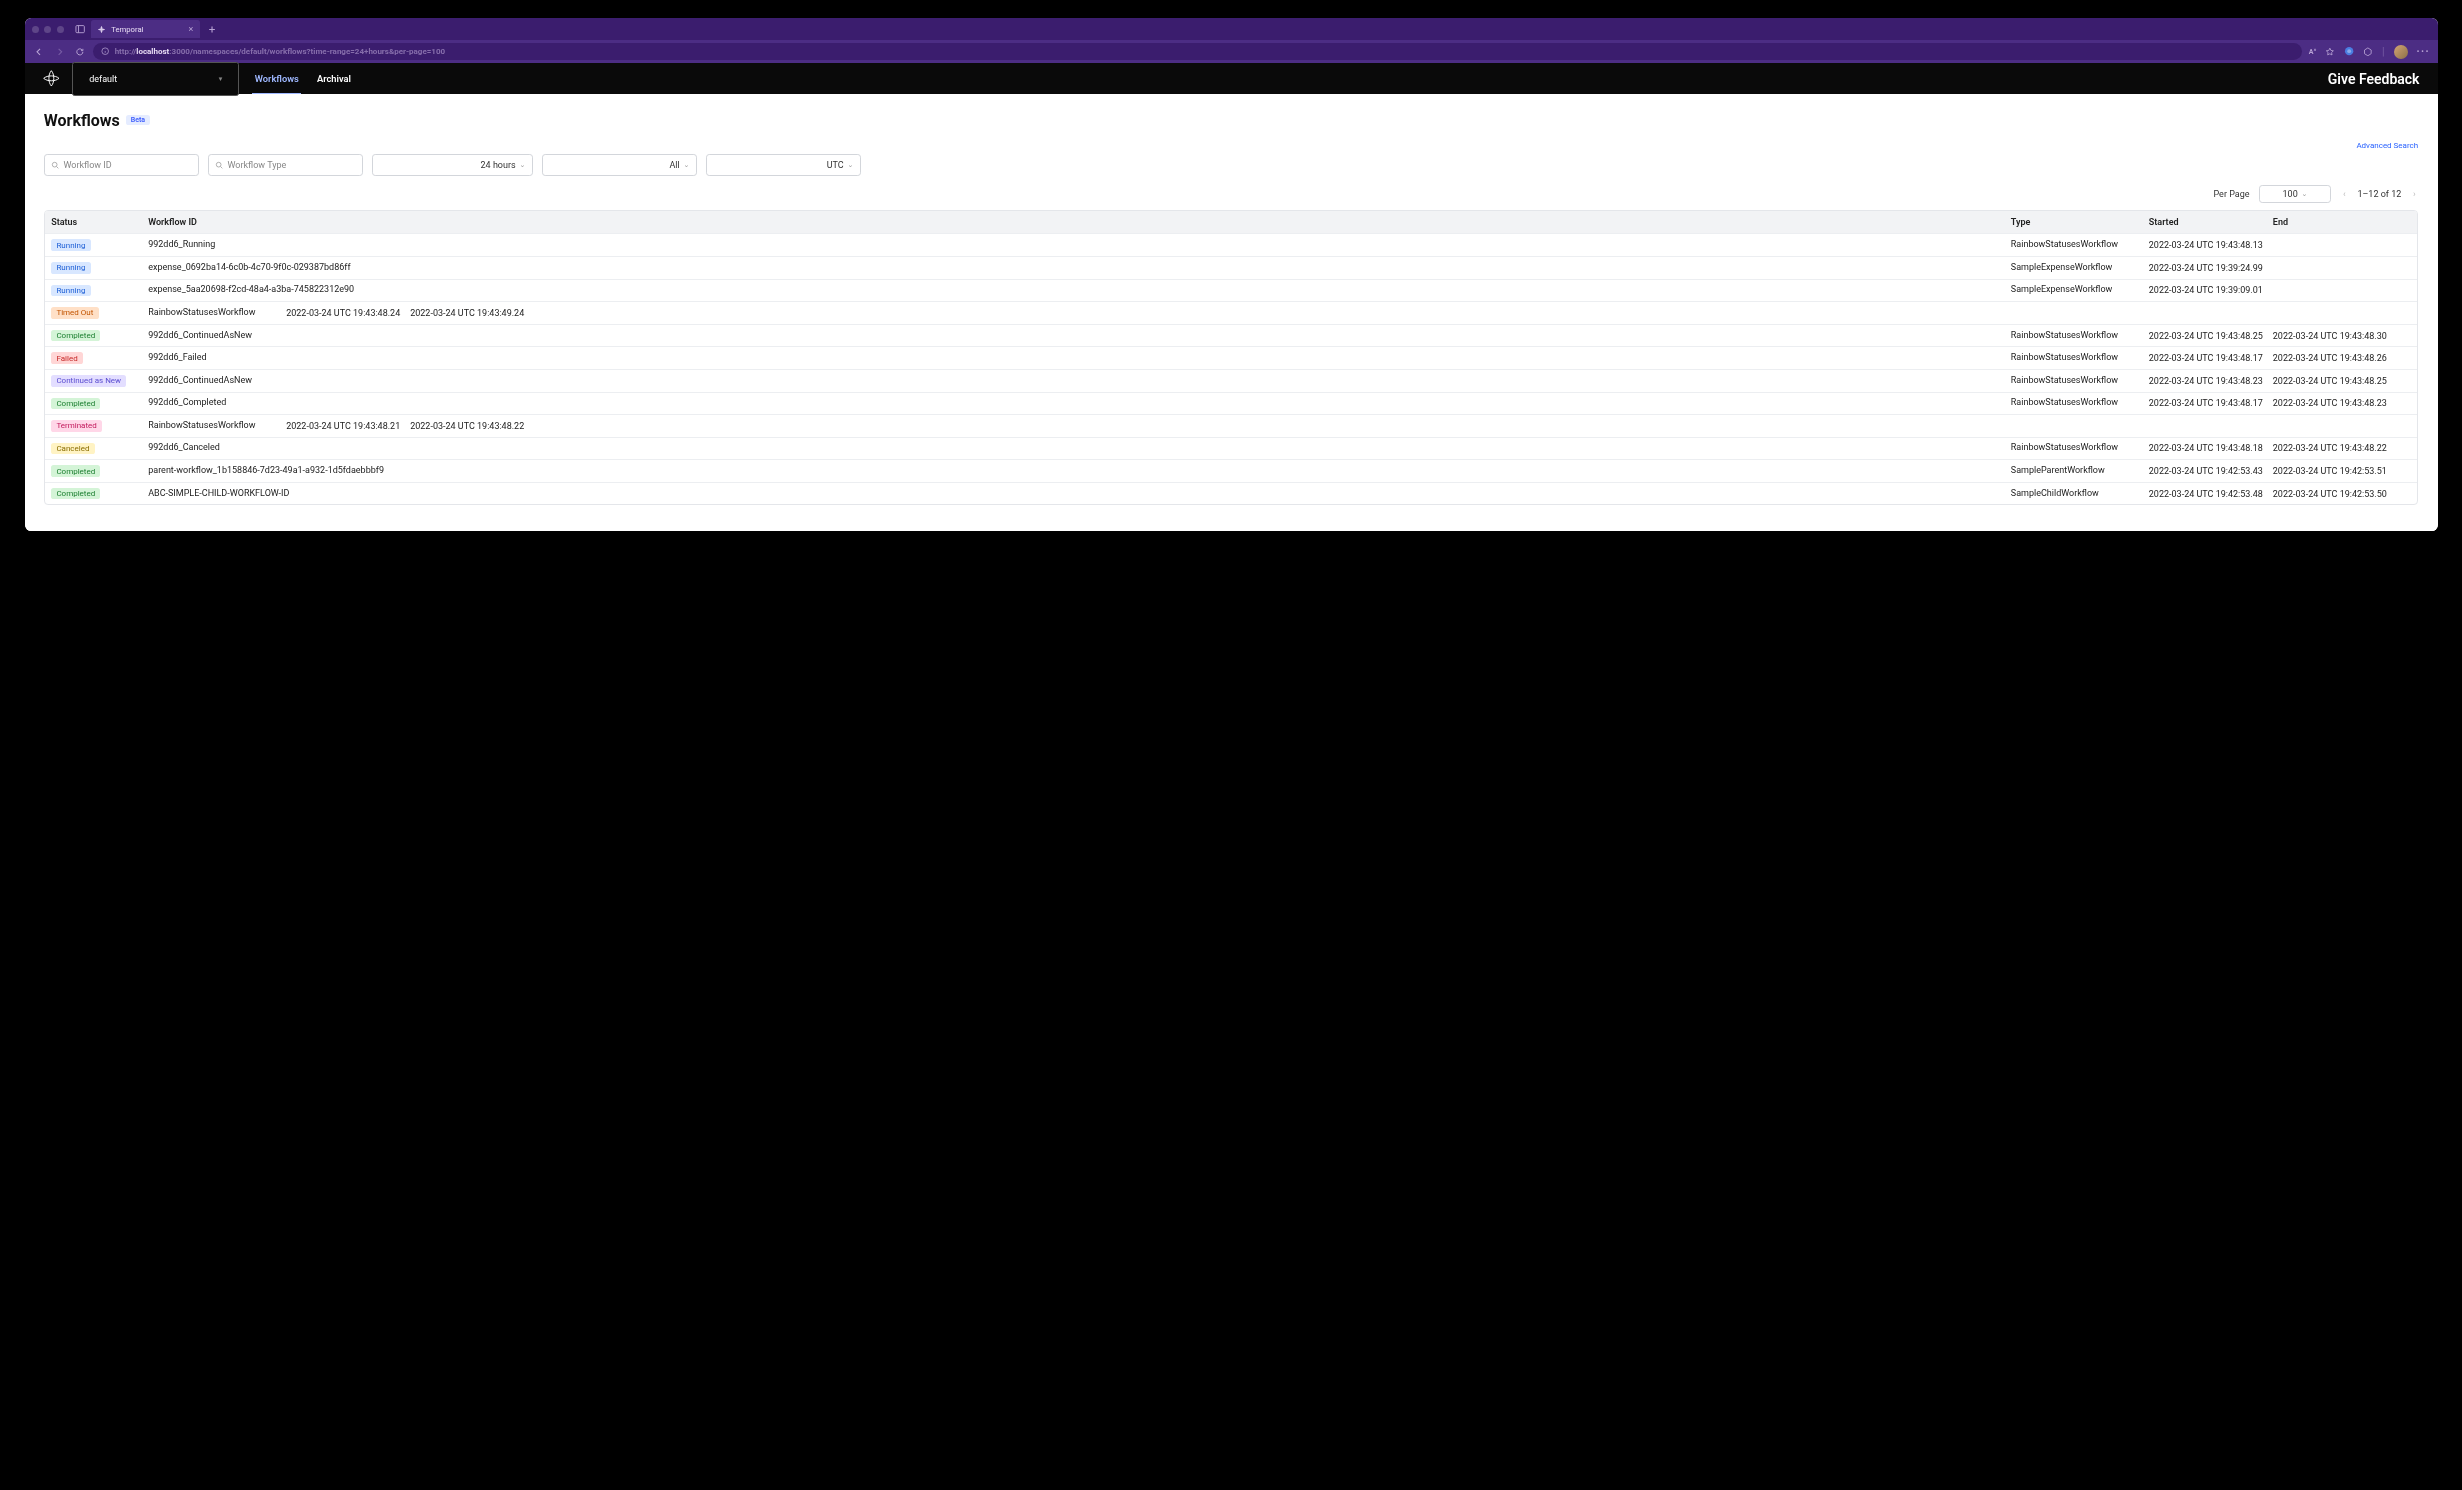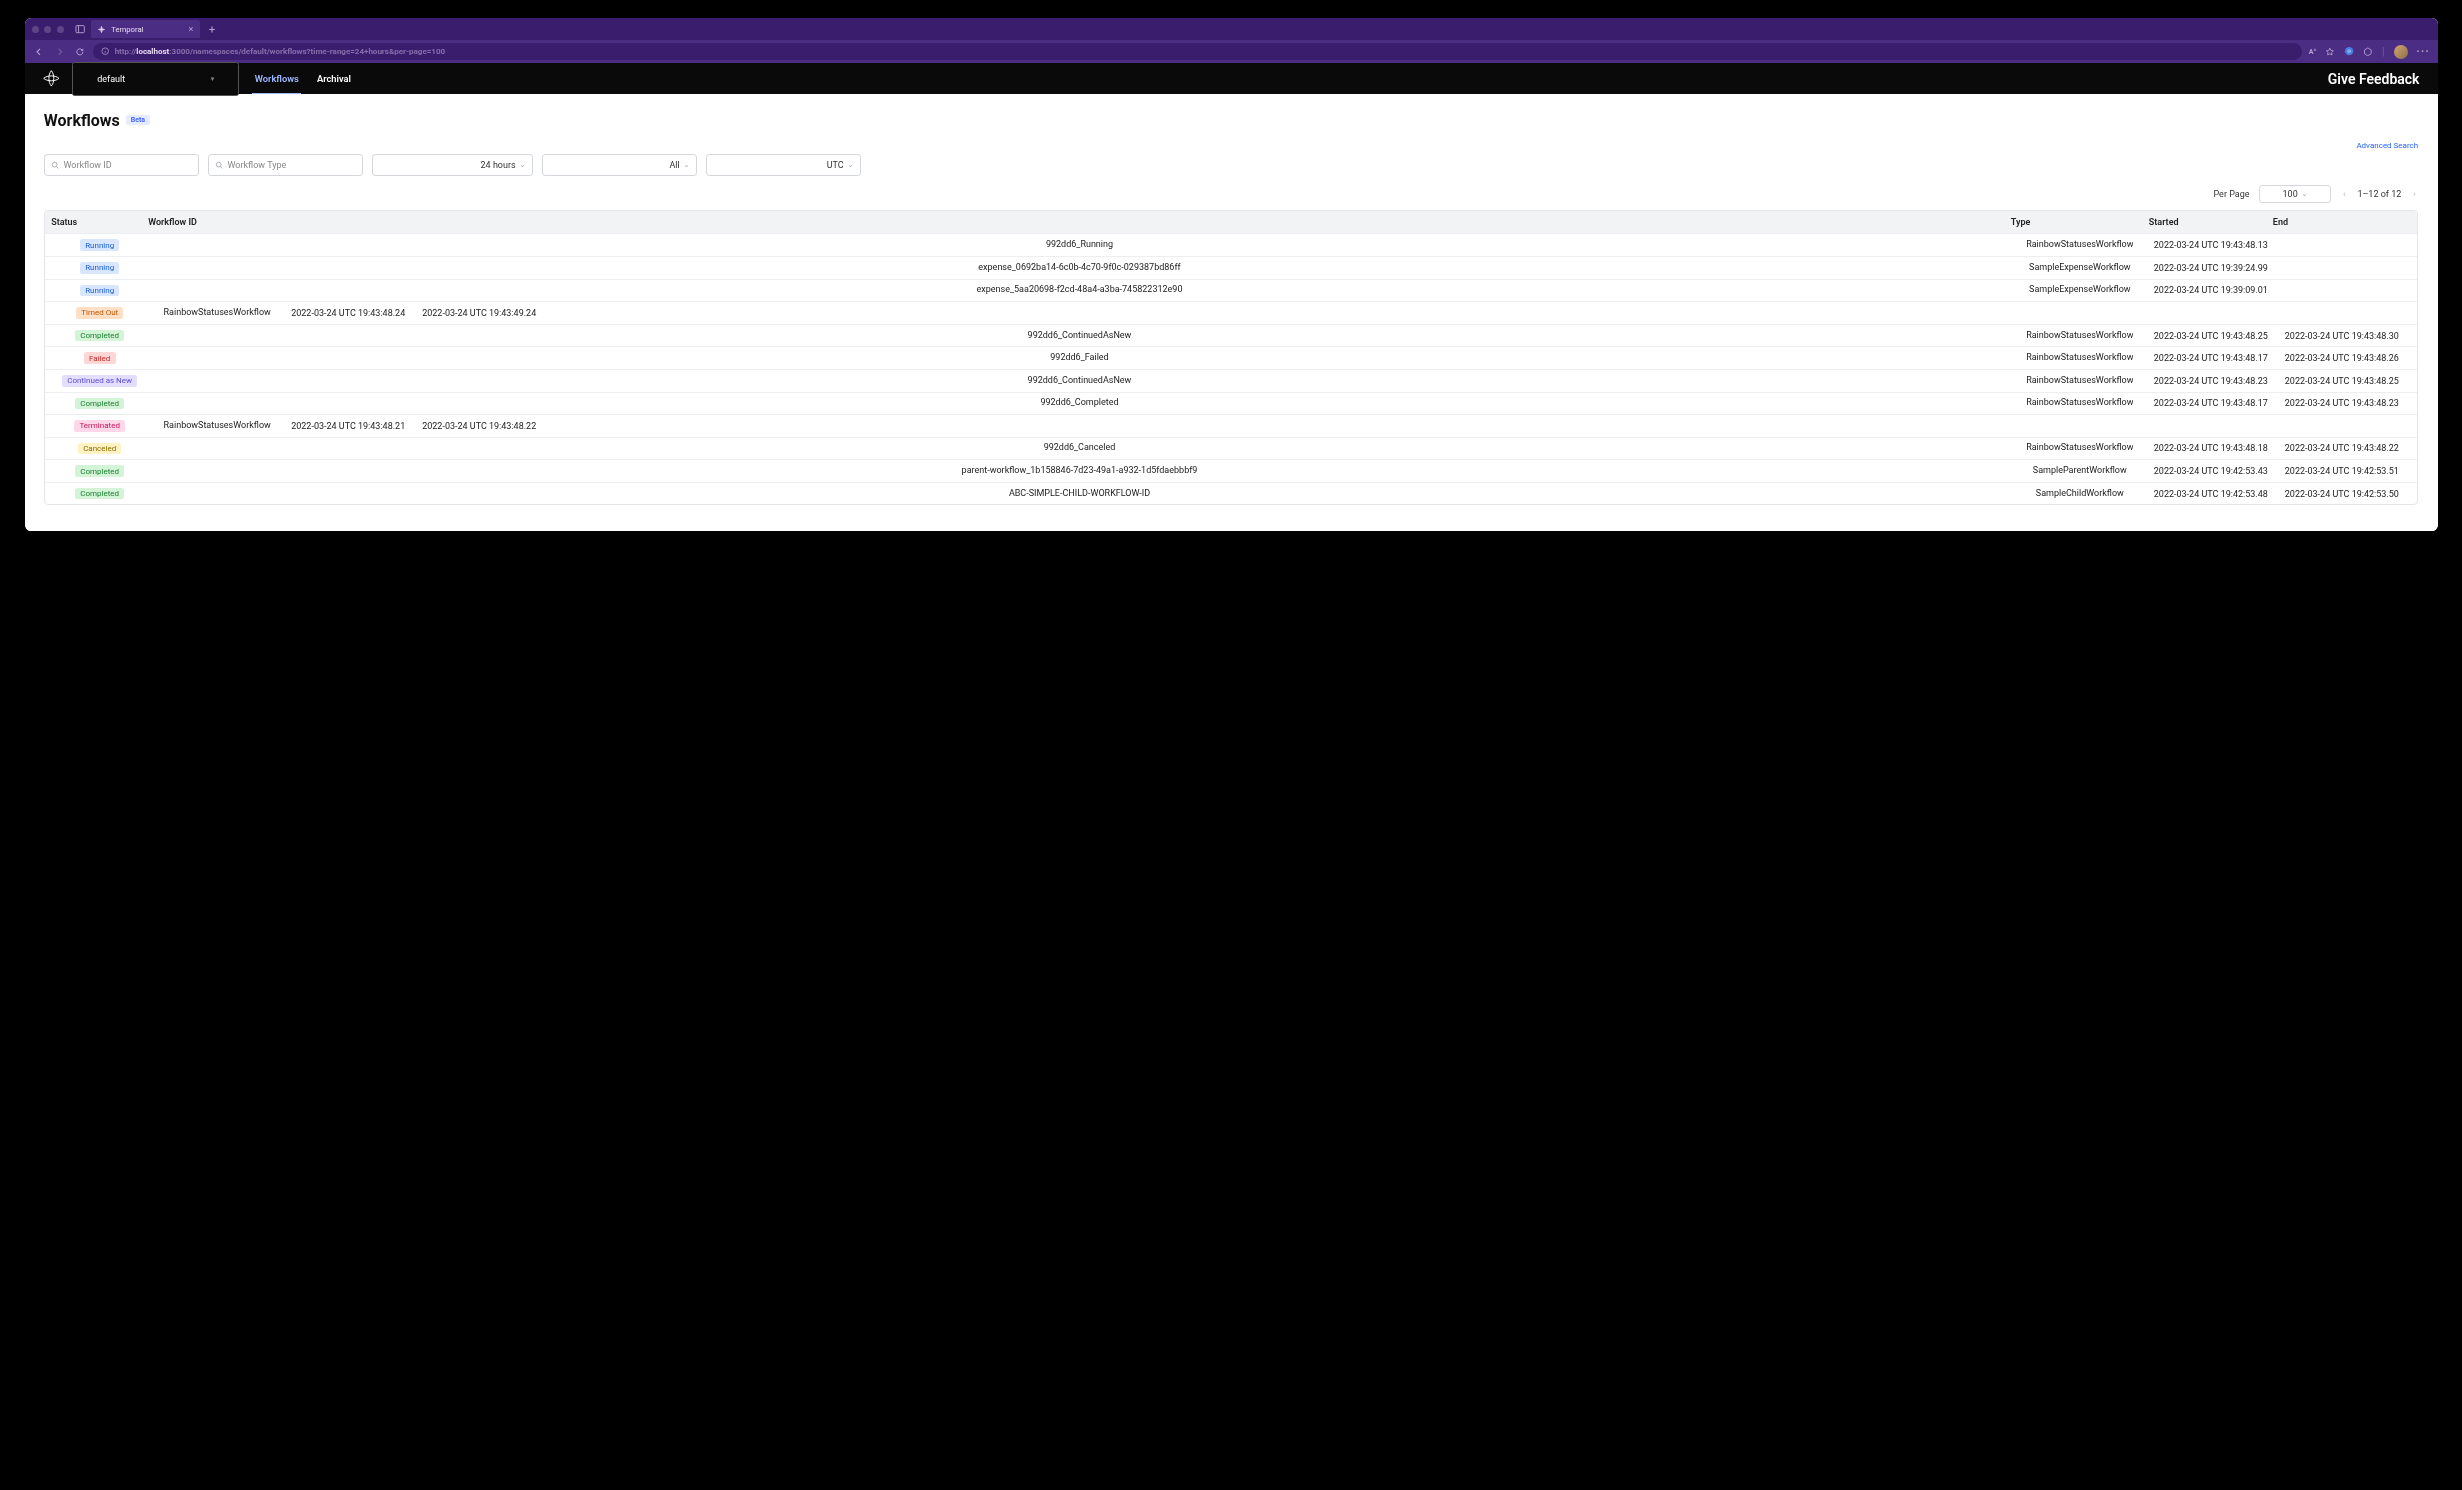--- a/index.html
+++ b/index.html
@@ -23,21 +23,21 @@
     .urlbar { flex: 1; display: flex; align-items: center; background: #3b1d6e; height: 16.7px; border-radius: 8.4px; padding: 0 7.7px; gap: 5.2px; color: #b8a3d4; font-size: 8px; }
     .urlbar .proto { opacity: 0.6; }
     .urlbar .host { color: #e8dcf4; }
     .urlbar .rest { opacity: 0.6; }
     .chrome-right { display: flex; align-items: center; gap: 9px; color: #b8a3d4; }
     .avatar { width: 14px; height: 14px; border-radius: 50%; background: linear-gradient(135deg,#d4a574,#8b6f47); }
     
     
     .app-header { background: #0a0a0a; height: 31px; display: flex; align-items: center; padding: 0 18px; gap: 13px; color: #fff; }
     .logo-mark { width: 16.7px; height: 16.7px; }
-    .ns-select { background: #0a0a0a; border: 0.6px solid #555; color: #fff; height: 34px; width: 167px; border-radius: 2.6px; padding: 0 24px; display: flex; align-items: center; justify-content: space-between; font-size: 9px; cursor:pointer;}
+    .ns-select { background: #0a0a0a; border: 0.6px solid #555; color: #fff; height: 34px; width: 167px; border-radius: 2.6px; padding: 0 16px; display: flex; align-items: center; justify-content: space-between; font-size: 9px; cursor:pointer;}
     .nav-tabs { display: flex; gap: 13px; font-size: 9.3px; font-weight: 600; }
     .nav-tab { color: #fff; padding: 9px 2.6px; border-bottom: 1.9px solid transparent; cursor:pointer;}
     .nav-tab.active { color: #9fb8ff; border-bottom-color: #9fb8ff; }
     .feedback { margin-left: auto; font-size: 14px; font-weight: 600; cursor:pointer;}
     
     
     .content { padding: 16.7px 19.3px 26px; background: #fff; }
     .page-title-row { display: flex; align-items: center; gap: 6.4px; margin-bottom: 11.6px; }
     .page-title { font-size: 16px; font-weight: 700; color: #111; }
     .beta-badge { background: #e5ecff; color: #3b5bfd; font-size: 7px; font-weight: 600; padding: 1.3px 4.5px; border-radius: 2.6px; }
@@ -55,21 +55,21 @@
     .per-page-sel { display: inline-flex; align-items: center; border: 0.6px solid #d3d6db; border-radius: 3.2px; height: 18px; padding: 0 23px; gap: 3.9px; cursor:pointer;}
     .page-arrow { color: #bbb; cursor:pointer; padding:0 2.6px;}
     
     .table { border: 0.6px solid #e4e6ea; border-radius: 3.9px; overflow: hidden; }
     .thead { display: flex; background: #f2f3f5; font-weight: 600; font-size: 9px; color: #222; padding: 6.4px 6.4px; }
     .col-status { width: 97px; flex-shrink:0;}
     .col-id { flex: 1; min-width: 0; }
     .col-type { width: 138px; flex-shrink:0;}
     .col-start { width: 124px; flex-shrink:0;}
     .col-end { width: 138px; flex-shrink:0;}
-    .trow { display: flex; border-top: 0.6px solid #eceef1; padding: 4.8px 6.4px; font-size: 9px; color: #222; align-items: center; text-align: center; }
+    .trow { display: flex; border-top: 0.6px solid #eceef1; padding: 4.8px 6.4px; font-size: 9px; color: #222; align-items: center; }
     .badge { display: inline-block; padding: 1.3px 5.2px; border-radius: 2.6px; font-size: 8px; }
     .badge.running { background: #d8e7ff; color: #1d5fd6; }
     .badge.timedout { background: #ffe0c7; color: #c25400; }
     .badge.completed { background: #d4f4d7; color: #1b7e2f; }
     .badge.failed { background: #ffd6d6; color: #c62828; }
     .badge.continued { background: #e3deff; color: #5b4dd1; }
     .badge.terminated { background: #ffd7e8; color: #c2185b; }
     .badge.canceled { background: #fff3c4; color: #8a6d00; }
     .linky { text-decoration: underline; text-decoration-color: #9aa0a8; text-underline-offset: 1.9px; cursor:pointer; display:inline-block; overflow:hidden; text-overflow:ellipsis; white-space:nowrap; max-width: 100%;}
   </style>

